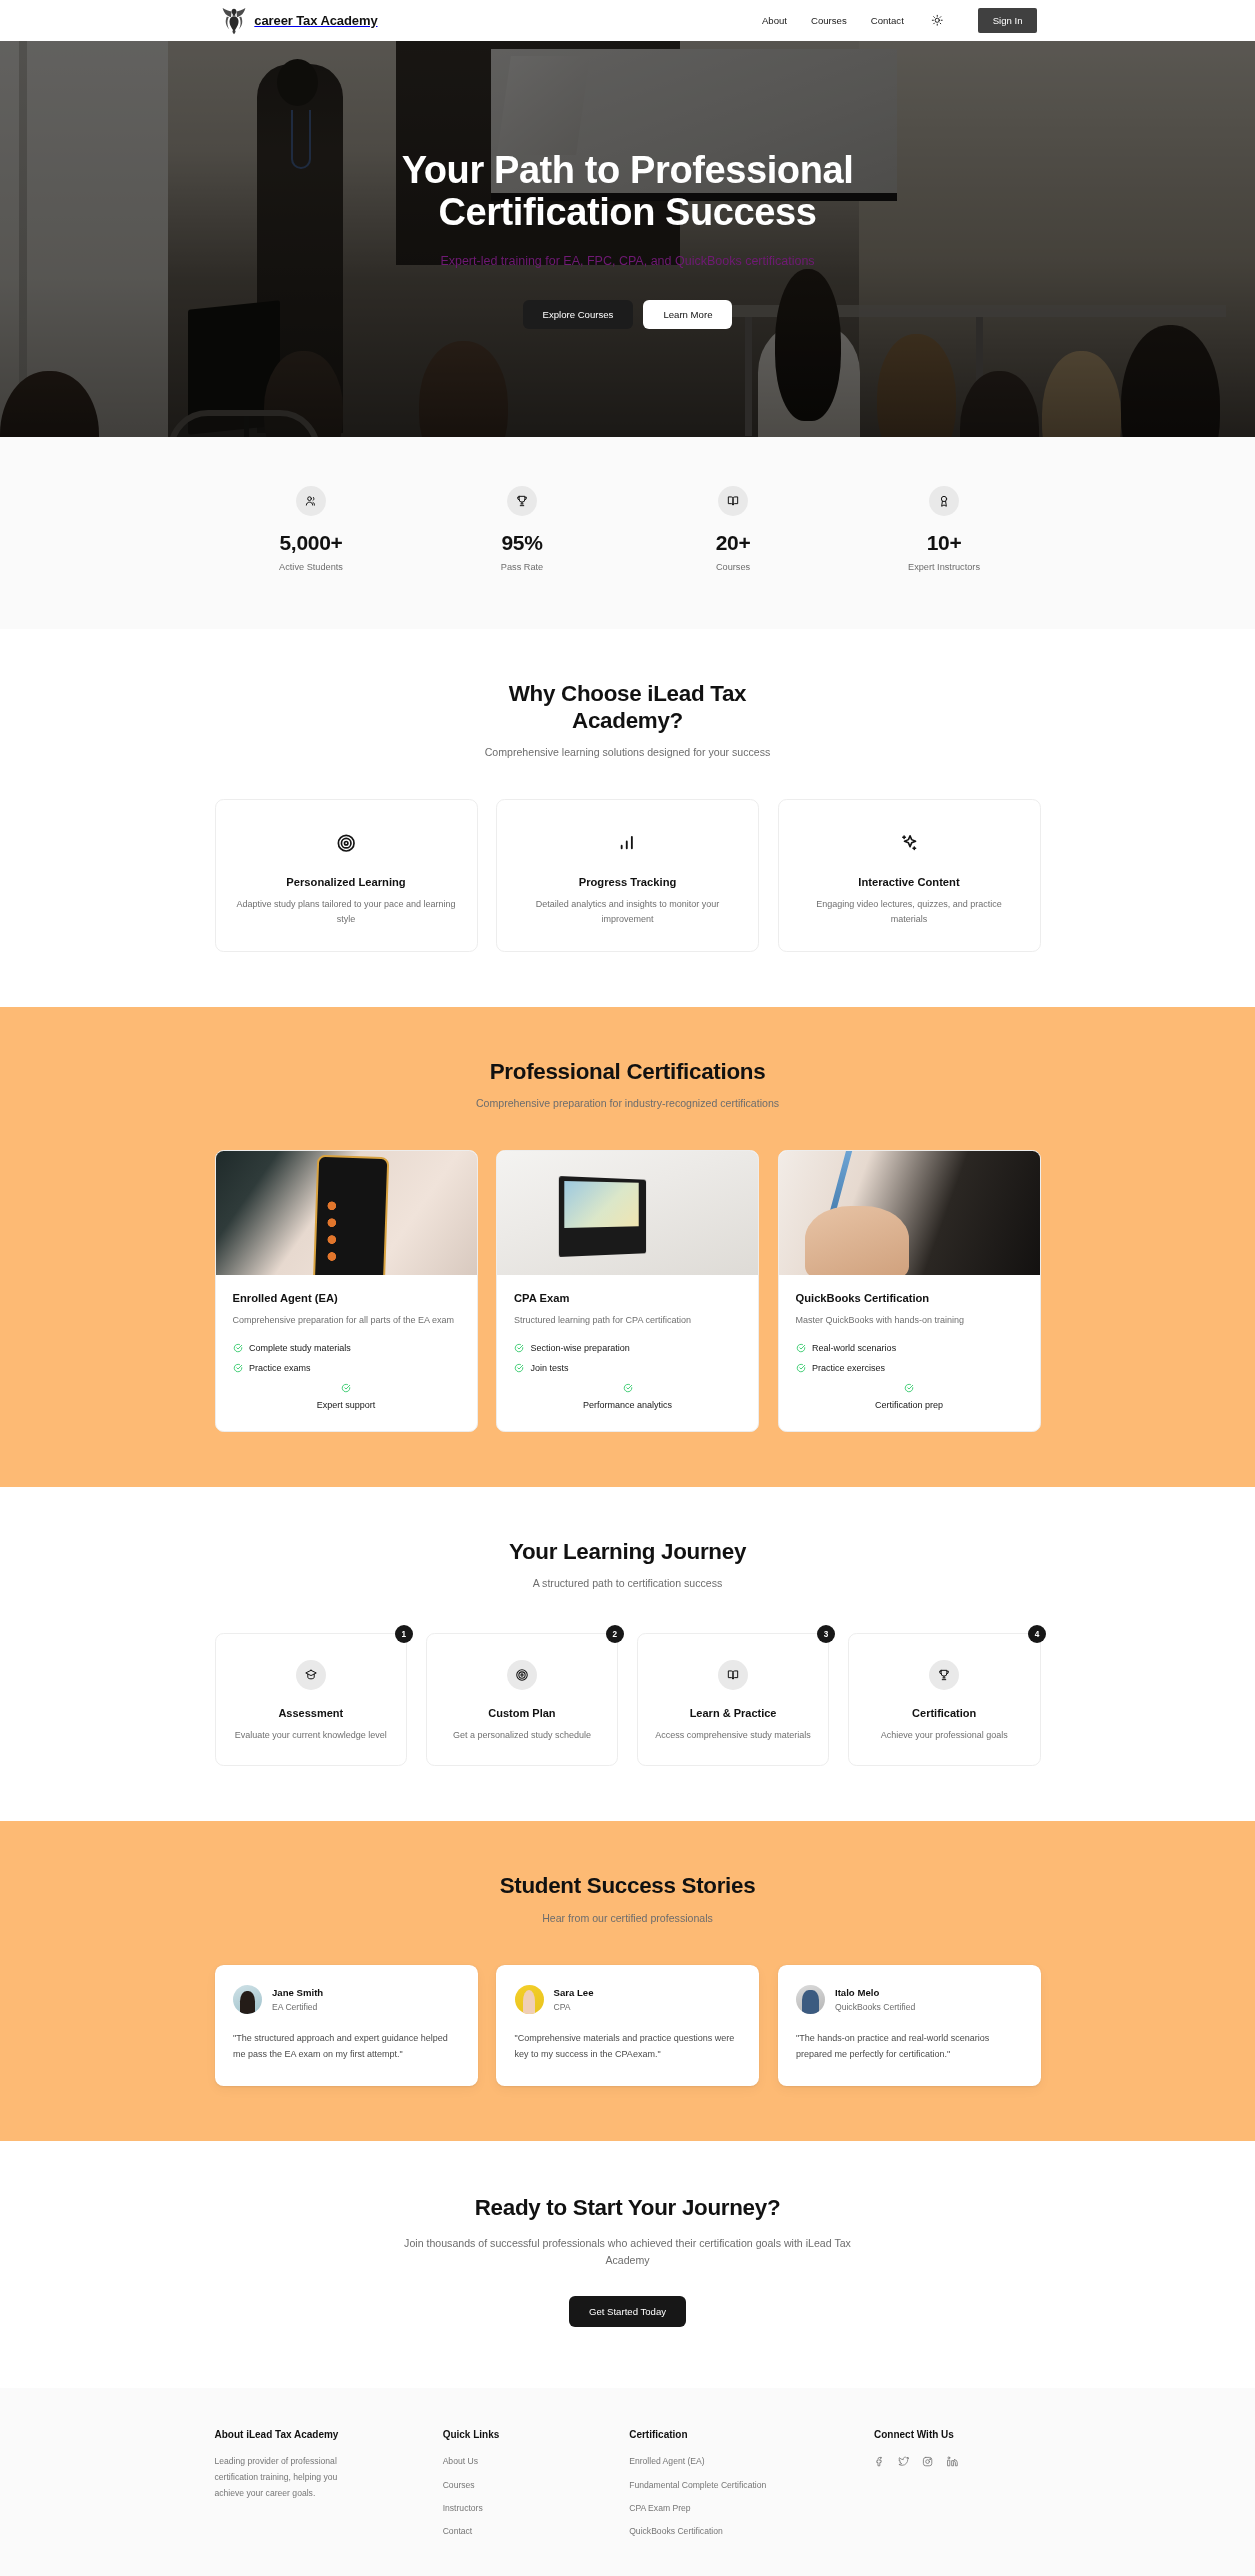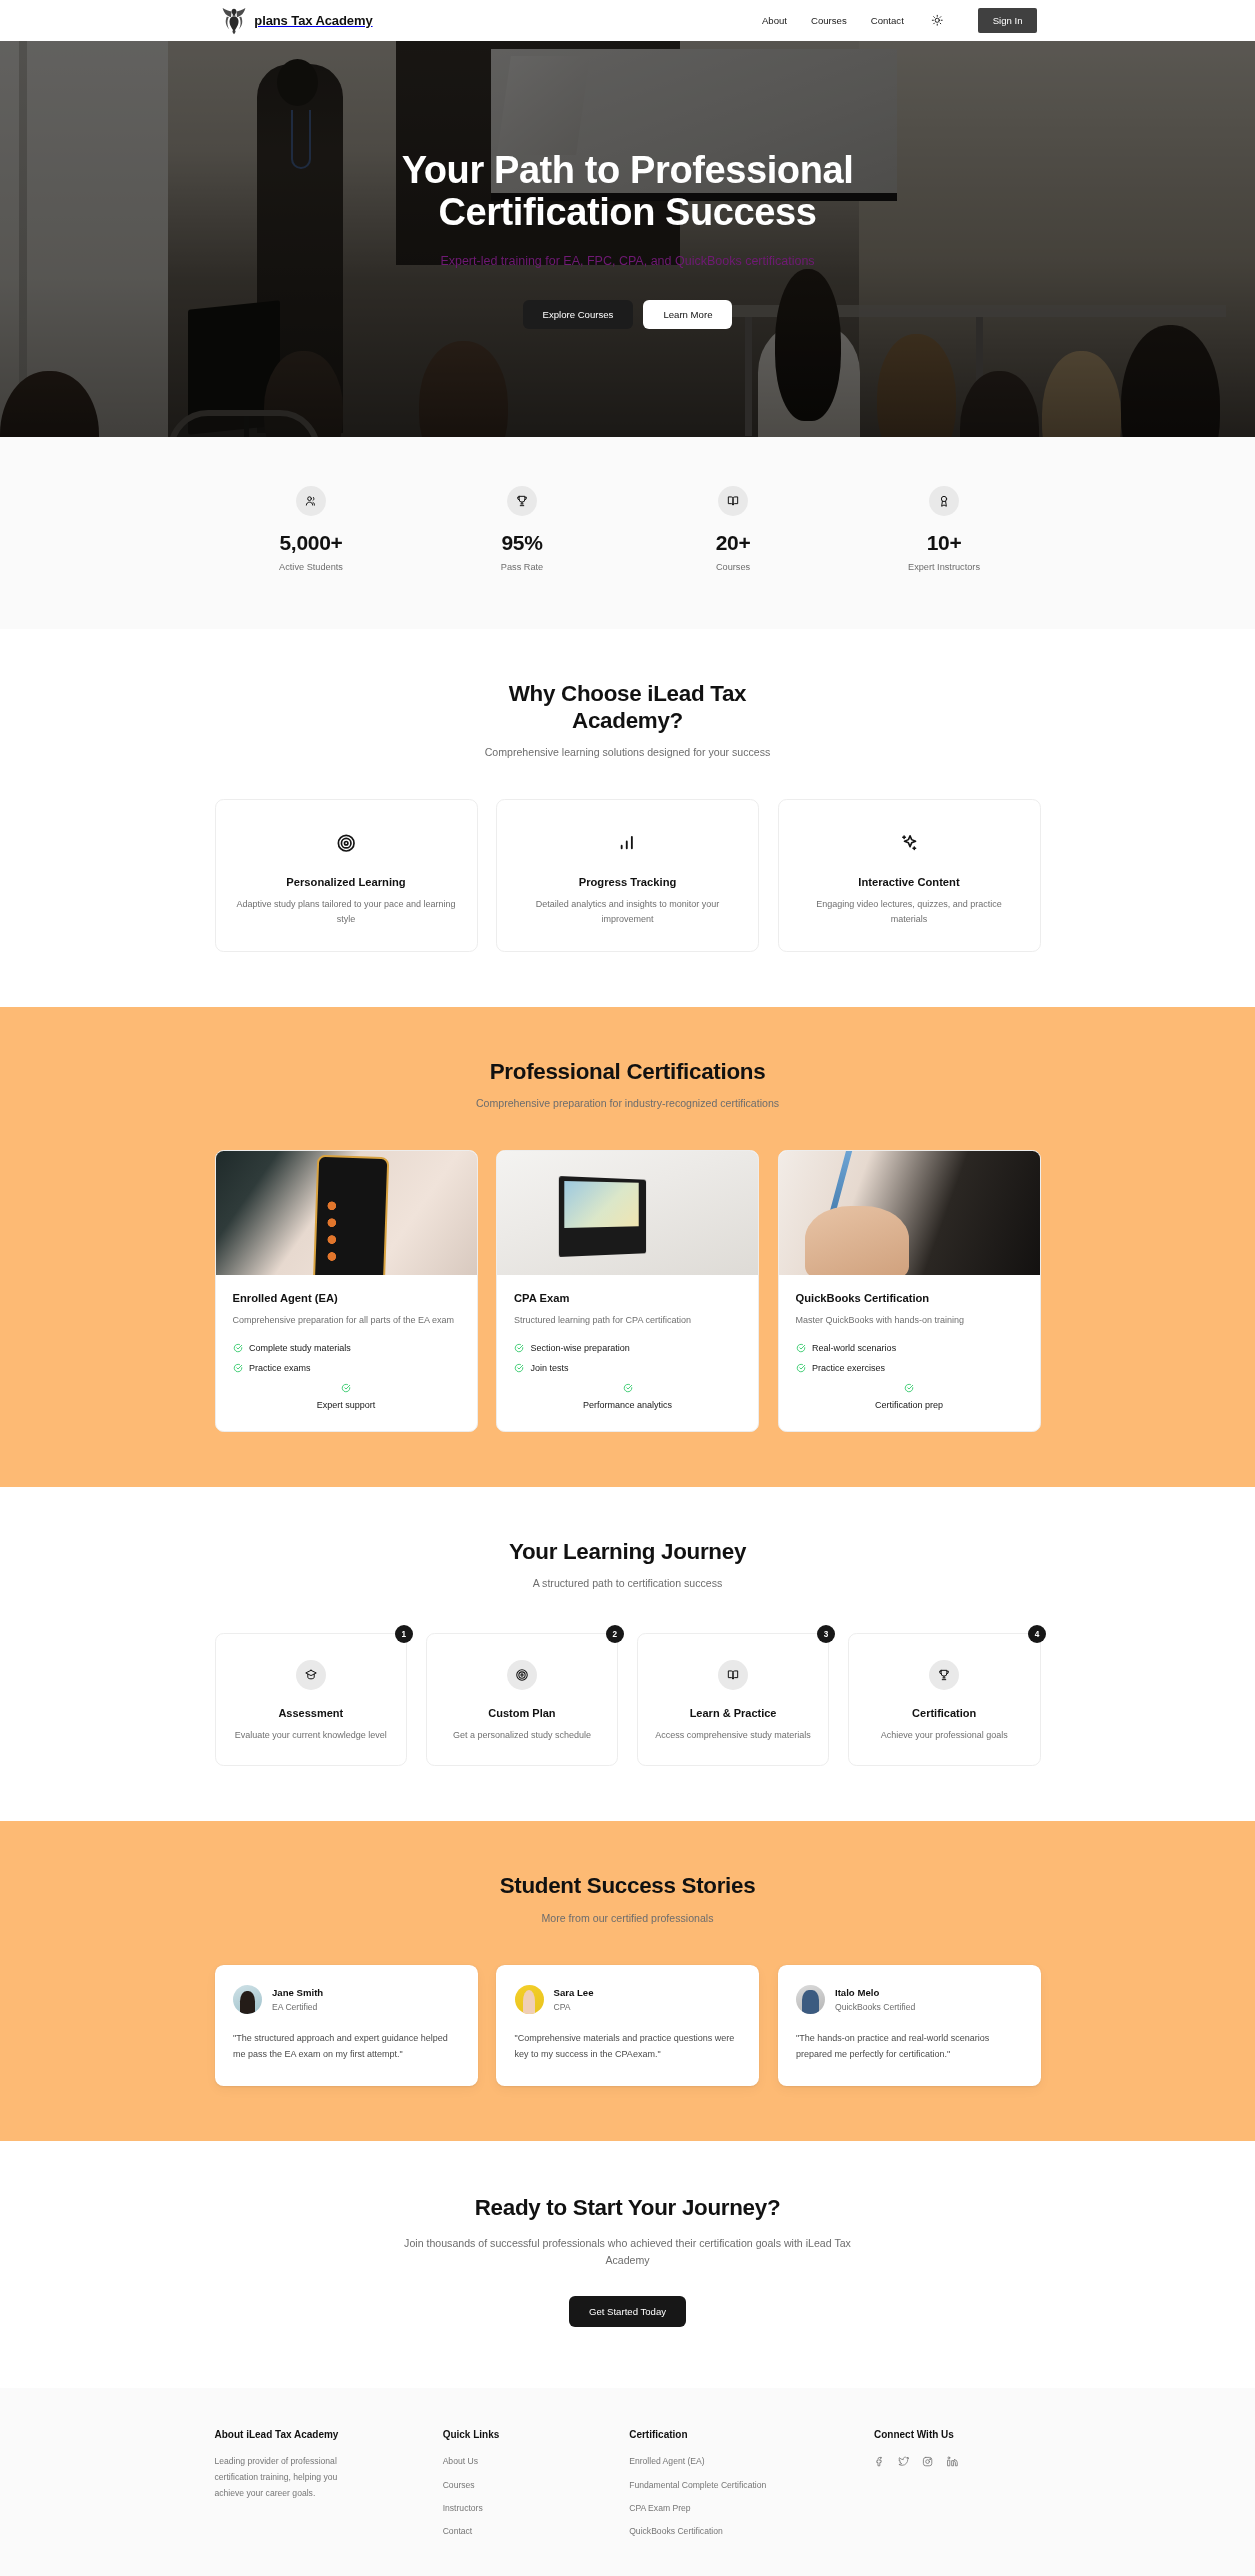--- a/index.html
+++ b/index.html
@@ -239,21 +239,21 @@
         <svg viewBox="0 0 40 44" width="26" height="29" aria-hidden="true">
           <g fill="#2b2b2b">
             <path d="M20 4c2.2 0 3.8 1.8 3.8 4.2 0 1.8-.9 3.3-2.2 4l1 1.6-2.6 1.2-2.6-1.2 1-1.6c-1.3-.7-2.2-2.2-2.2-4C16.2 5.8 17.8 4 20 4z"></path>
             <path d="M16.2 8C12 7.2 7 5 2.5 2.6c1 4.6 3.6 9 7.4 11.9 1.6 1.3 3.6 2.2 5.5 2.6l.8-9.1zM23.8 8c4.2-.8 9.2-3 13.7-5.4-1 4.6-3.6 9-7.4 11.9-1.6 1.3-3.6 2.2-5.5 2.6l-.8-9.1z" opacity=".85"></path>
             <path d="M20 15.5c3.2 0 5.7 2.1 6.6 5.2.6 2 .5 4.4-.2 6.6-.9 2.9-2.6 6-4.3 8.5l-2.1 3.1-2.1-3.1c-1.7-2.5-3.4-5.6-4.3-8.5-.7-2.2-.8-4.6-.2-6.6.9-3.1 3.4-5.2 6.6-5.2z"></path>
             <path d="M12 16.5c-1.7 3.2-2.4 7.3-2 11.2.3 2.8 1.2 5.6 2.6 7.9-2.6-2.2-4.4-5.6-5.1-9.2-.6-3.6-.1-7.2 1.4-10.3l3.1.4zM28 16.5c1.7 3.2 2.4 7.3 2 11.2-.3 2.8-1.2 5.6-2.6 7.9 2.6-2.2 4.4-5.6 5.1-9.2.6-3.6.1-7.2-1.4-10.3l-3.1.4z" opacity=".8"></path>
             <path d="M20 36.5c1.3 0 2.4.9 2.4 2 0 1.6-1.1 3.4-2.4 4.6-1.3-1.2-2.4-3-2.4-4.6 0-1.1 1.1-2 2.4-2z" opacity=".9"></path>
           </g>
         </svg>
       </span>
-      <span class="brand-name">plans Tax Academy</span>
+      <span class="brand-name">career Tax Academy</span>
     </a>
 
     <nav class="nav">
       <a class="nav-link" href="#">About</a>
       <a class="nav-link" href="#">Courses</a>
       <a class="nav-link" href="#">Contact</a>
 
       <button class="theme-toggle" aria-label="Toggle theme">
         <svg viewBox="0 0 24 24" width="12.5" height="12.5" fill="none" stroke="#141414" stroke-width="1.8" stroke-linecap="round">
           <circle cx="12" cy="12" r="4"></circle>
@@ -554,21 +554,21 @@
           <div class="journey-title">Certification</div>
           <div class="journey-desc">Achieve your professional goals</div>
         </div>
       </div>
     </div>
   </section>
 
   <section class="section alt">
     <div class="container">
       <h2 class="sec-title">Student Success Stories</h2>
-      <p class="sec-sub">More from our certified professionals</p>
+      <p class="sec-sub">Hear from our certified professionals</p>
 
       <div class="tests">
         <div class="test-card">
           <div class="test-head">
             <div class="avatar av-1"></div>
             <div>
               <div class="test-name">Jane Smith</div>
               <div class="test-role">EA Certified</div>
             </div>
           </div>

